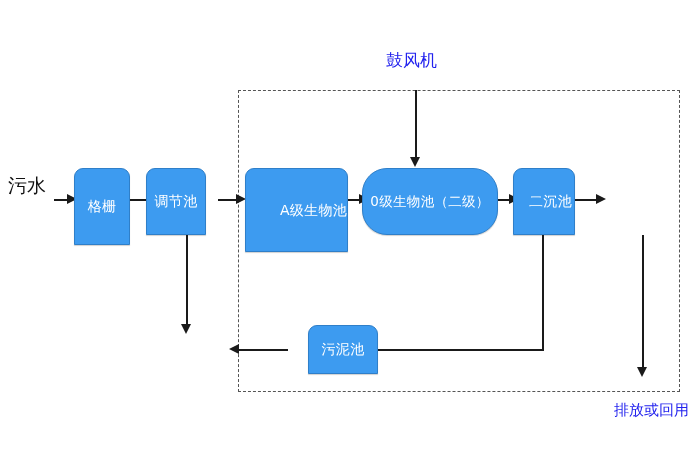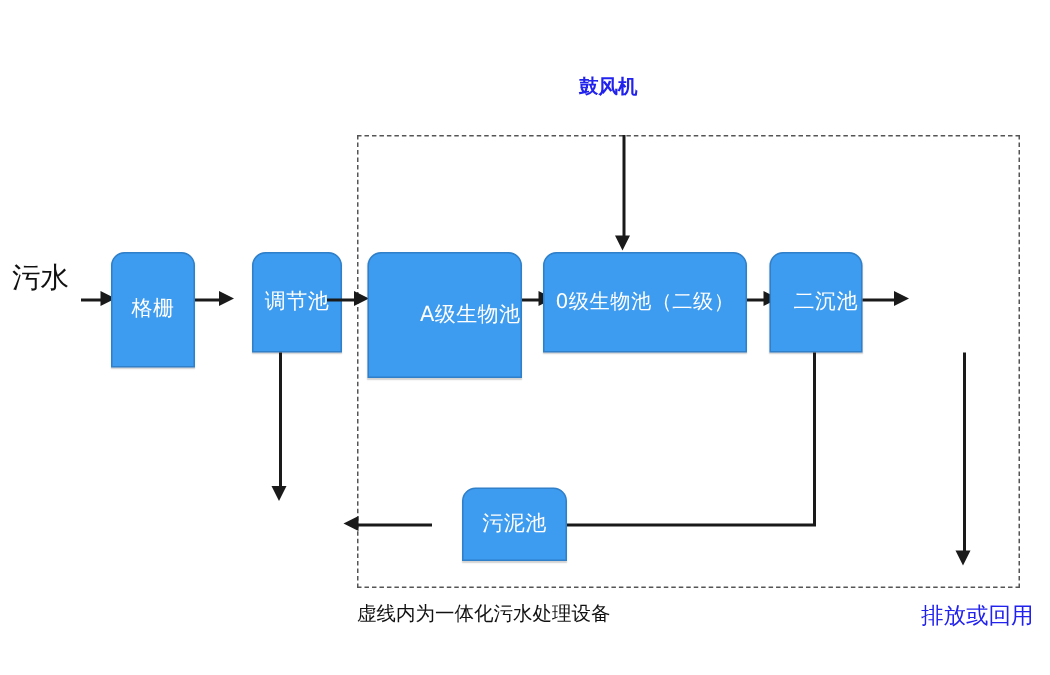--- a/index.html
+++ b/index.html
@@ -86,55 +86,55 @@
     border-top: 10px solid #1a1a1a;
   }
 </style>
 </head>
 <body>
 
 <div id="canvas">
 
   <div class="dashed-box" style="left:238px; top:90px; width:442px; height:302px;"></div>
 
-  <div class="label blue" style="left:386px; top:52px; font-size:13px; font-weight:bold;">鼓风机</div>
+  <div class="label blue" style="left:386px; top:52px; font-size:17px; font-weight:normal;">鼓风机</div>
 
   <div class="vline" style="left:415px; top:90px; height:68px;"></div>
   <div class="arrow down" style="left:410px; top:157px;"></div>
 
   <div class="label black" style="left:8px; top:176px; font-size:19px;">污水</div>
 
   <div class="hline" style="left:54px; top:199px; width:14px;"></div>
   <div class="arrow right" style="left:67px; top:194px;"></div>
 
   <div class="node" style="left:74px; top:168px; width:56px; height:77px;">
     <span>格栅</span>
   </div>
 
   <div class="hline" style="left:130px; top:199px; width:18px;"></div>
   <div class="arrow right" style="left:146px; top:194px;"></div>
 
-  <div class="node" style="left:168px; top:168px; width:60px; height:67px;">
+  <div class="node" style="left:146px; top:168px; width:60px; height:67px;">
     <span>调节池</span>
   </div>
 
   <div class="hline" style="left:218px; top:199px; width:22px;"></div>
   <div class="arrow right" style="left:236px; top:194px;"></div>
 
   <div class="vline" style="left:186px; top:235px; height:90px;"></div>
   <div class="arrow down" style="left:181px; top:324px;"></div>
 
   <div class="node" style="left:245px; top:168px; width:103px; height:84px;justify-content:flex-end;">
     <span>A级生物池</span>
   </div>
 
   <div class="hline" style="left:348px; top:199px; width:14px;"></div>
   <div class="arrow right" style="left:359px; top:194px;"></div>
 
-  <div class="node small" style="left:362px; top:168px; width:136px; height:67px;">
+  <div class="node small" style="left:362px; top:168px; width:136px; height:67px;border-radius:25px;">
     <span>0级生物池（二级）</span>
   </div>
 
   <div class="hline" style="left:498px; top:199px; width:14px;"></div>
   <div class="arrow right" style="left:509px; top:194px;"></div>
 
   <div class="node" style="left:513px; top:168px; width:62px; height:67px;padding-left:13px;">
     <span>二沉池</span>
   </div>
 
@@ -150,17 +150,16 @@
   <div class="arrow down" style="left:637px; top:367px;"></div>
 
   <div class="node" style="left:288px; top:325px; width:70px; height:49px;margin-left:20px;">
     <span>污泥池</span>
   </div>
 
   <div class="hline" style="left:238px; top:349px; width:50px;"></div>
   <div class="arrow left" style="left:229px; top:344px;"></div>
 
 
-  <div class="label black" style="left:238px; top:403px; font-size:13px;">虚线内为一体化污水处理设备</div>
 
   <div class="label blue" style="left:614px; top:403px; font-size:15px;">排放或回用</div>
 
 </div>
 
 </body></html>

